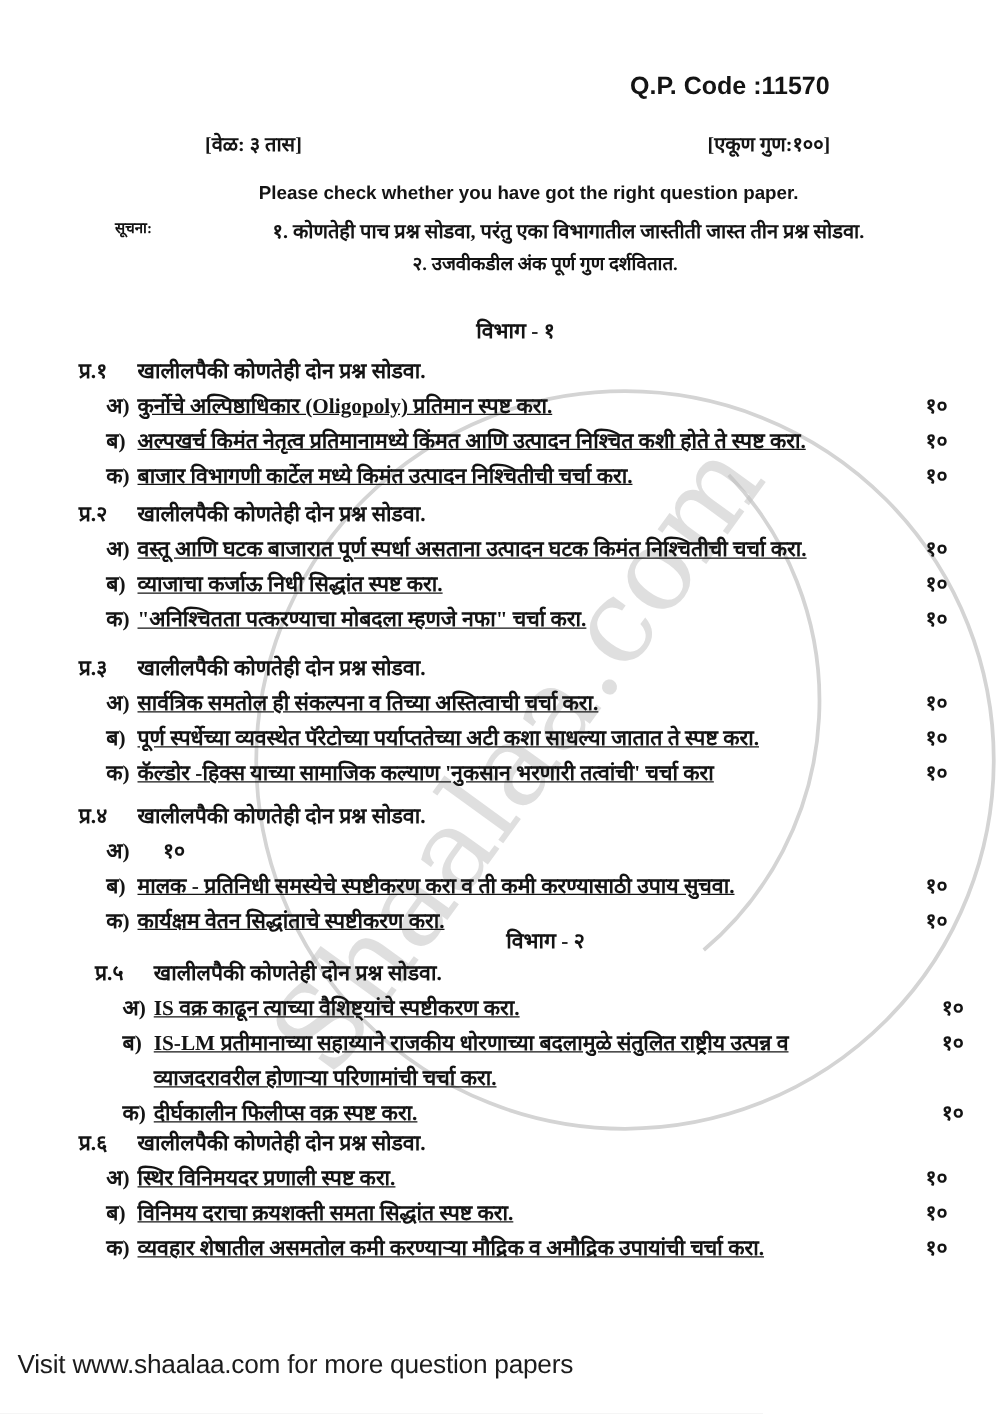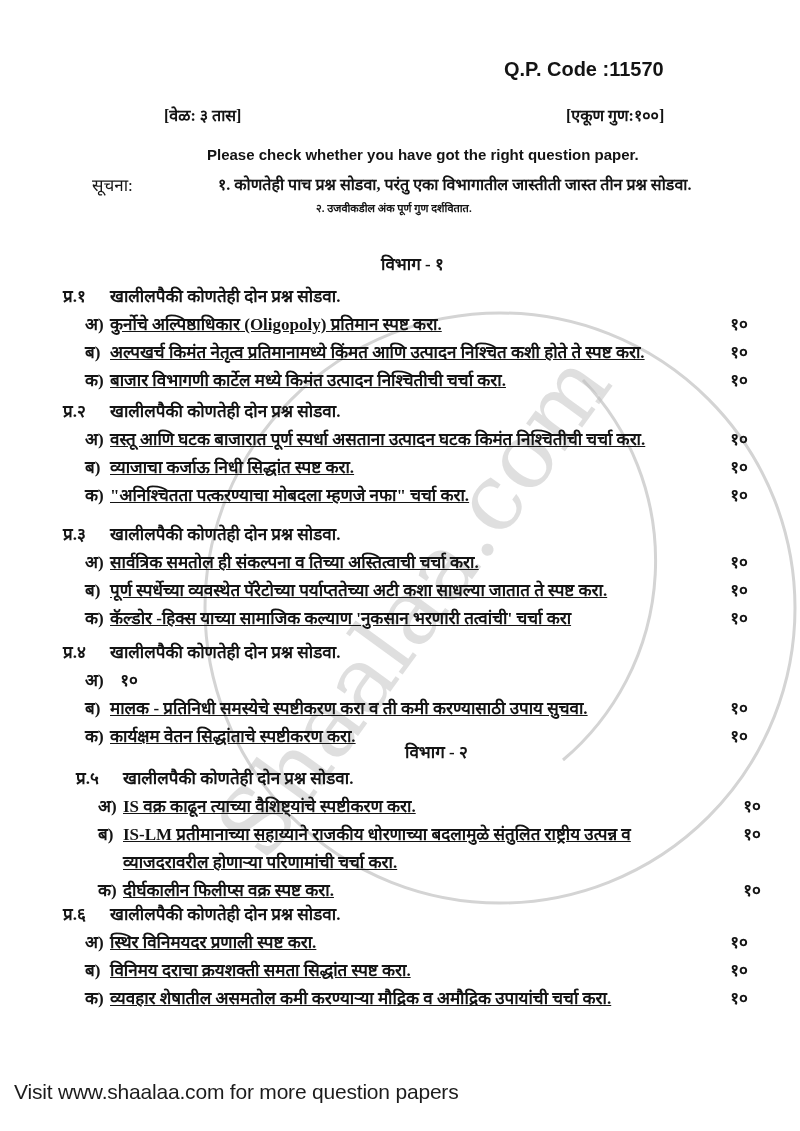--- a/index.html
+++ b/index.html
@@ -14,37 +14,37 @@
   }
   .wm{position:absolute;top:0;left:0;z-index:0;}
   .content{position:absolute;top:0;left:0;width:800px;height:963px;z-index:1;}
 
   .abs{position:absolute;white-space:nowrap;}
 
   .qp-code{top:58px;left:504px;font-family:"Liberation Sans",sans-serif;font-weight:700;font-size:20px;}
   .time{top:104px;left:164px;font-weight:700;font-size:16px;}
   .total-marks{top:104px;left:566px;font-weight:700;font-size:16px;}
   .check{top:146px;left:207px;font-family:"Liberation Sans",sans-serif;font-weight:700;font-size:15px;}
-  .suchna{top:173px;left:92px;font-weight:400;font-size:17px;}
+  .suchna{top:173px;left:92px;font-weight:700;font-size:12px;}
   .inst1{top:173px;left:218px;font-weight:700;font-size:16px;}
-  .inst2{top:200px;left:316px;font-weight:700;font-size:11px;}
+  .inst2{top:200px;left:330px;font-weight:700;font-size:15px;}
   .inst3{top:227px;left:336px;font-weight:700;font-size:16px;}
   .sec1{top:252px;left:381px;font-weight:700;font-size:17px;}
   .sec2{top:740px;left:405px;font-weight:700;font-size:17px;}
 
   .qblock{position:absolute;left:63px;width:695px;font-size:17px;font-weight:700;}
   .qb1{top:283px;} .qb2{top:398px;} .qb3{top:521px;}
   .qb4{top:639px;} .qb5{top:765px;margin-left:13px;} .qb6{top:901px;}
   .qrow{display:flex;align-items:flex-start;line-height:28px;min-height:28px;}
   .qno{width:47px;flex:0 0 47px;}
   .qheadtext{flex:1;}
   .qsub{padding-left:22px;}
   .slabel{width:25px;flex:0 0 25px;}
   .stext{flex:1;padding-right:14px;white-space:normal;text-decoration:underline;}
-  .smarks{width:38px;flex:0 0 38px;text-align:center;}
+  .smarks{width:38px;flex:0 0 38px;text-align:right;}
 
   .footer{top:1080px;left:14px;font-family:"Liberation Sans",sans-serif;
           font-weight:400;font-size:21px;letter-spacing:-0.2px;color:#1c1c1c;}
 </style>
 </head>
 <body>
 
 <div class="page">
 
   <svg class="wm" width="800" height="1131" viewBox="0 0 800 1131" aria-hidden="true">

